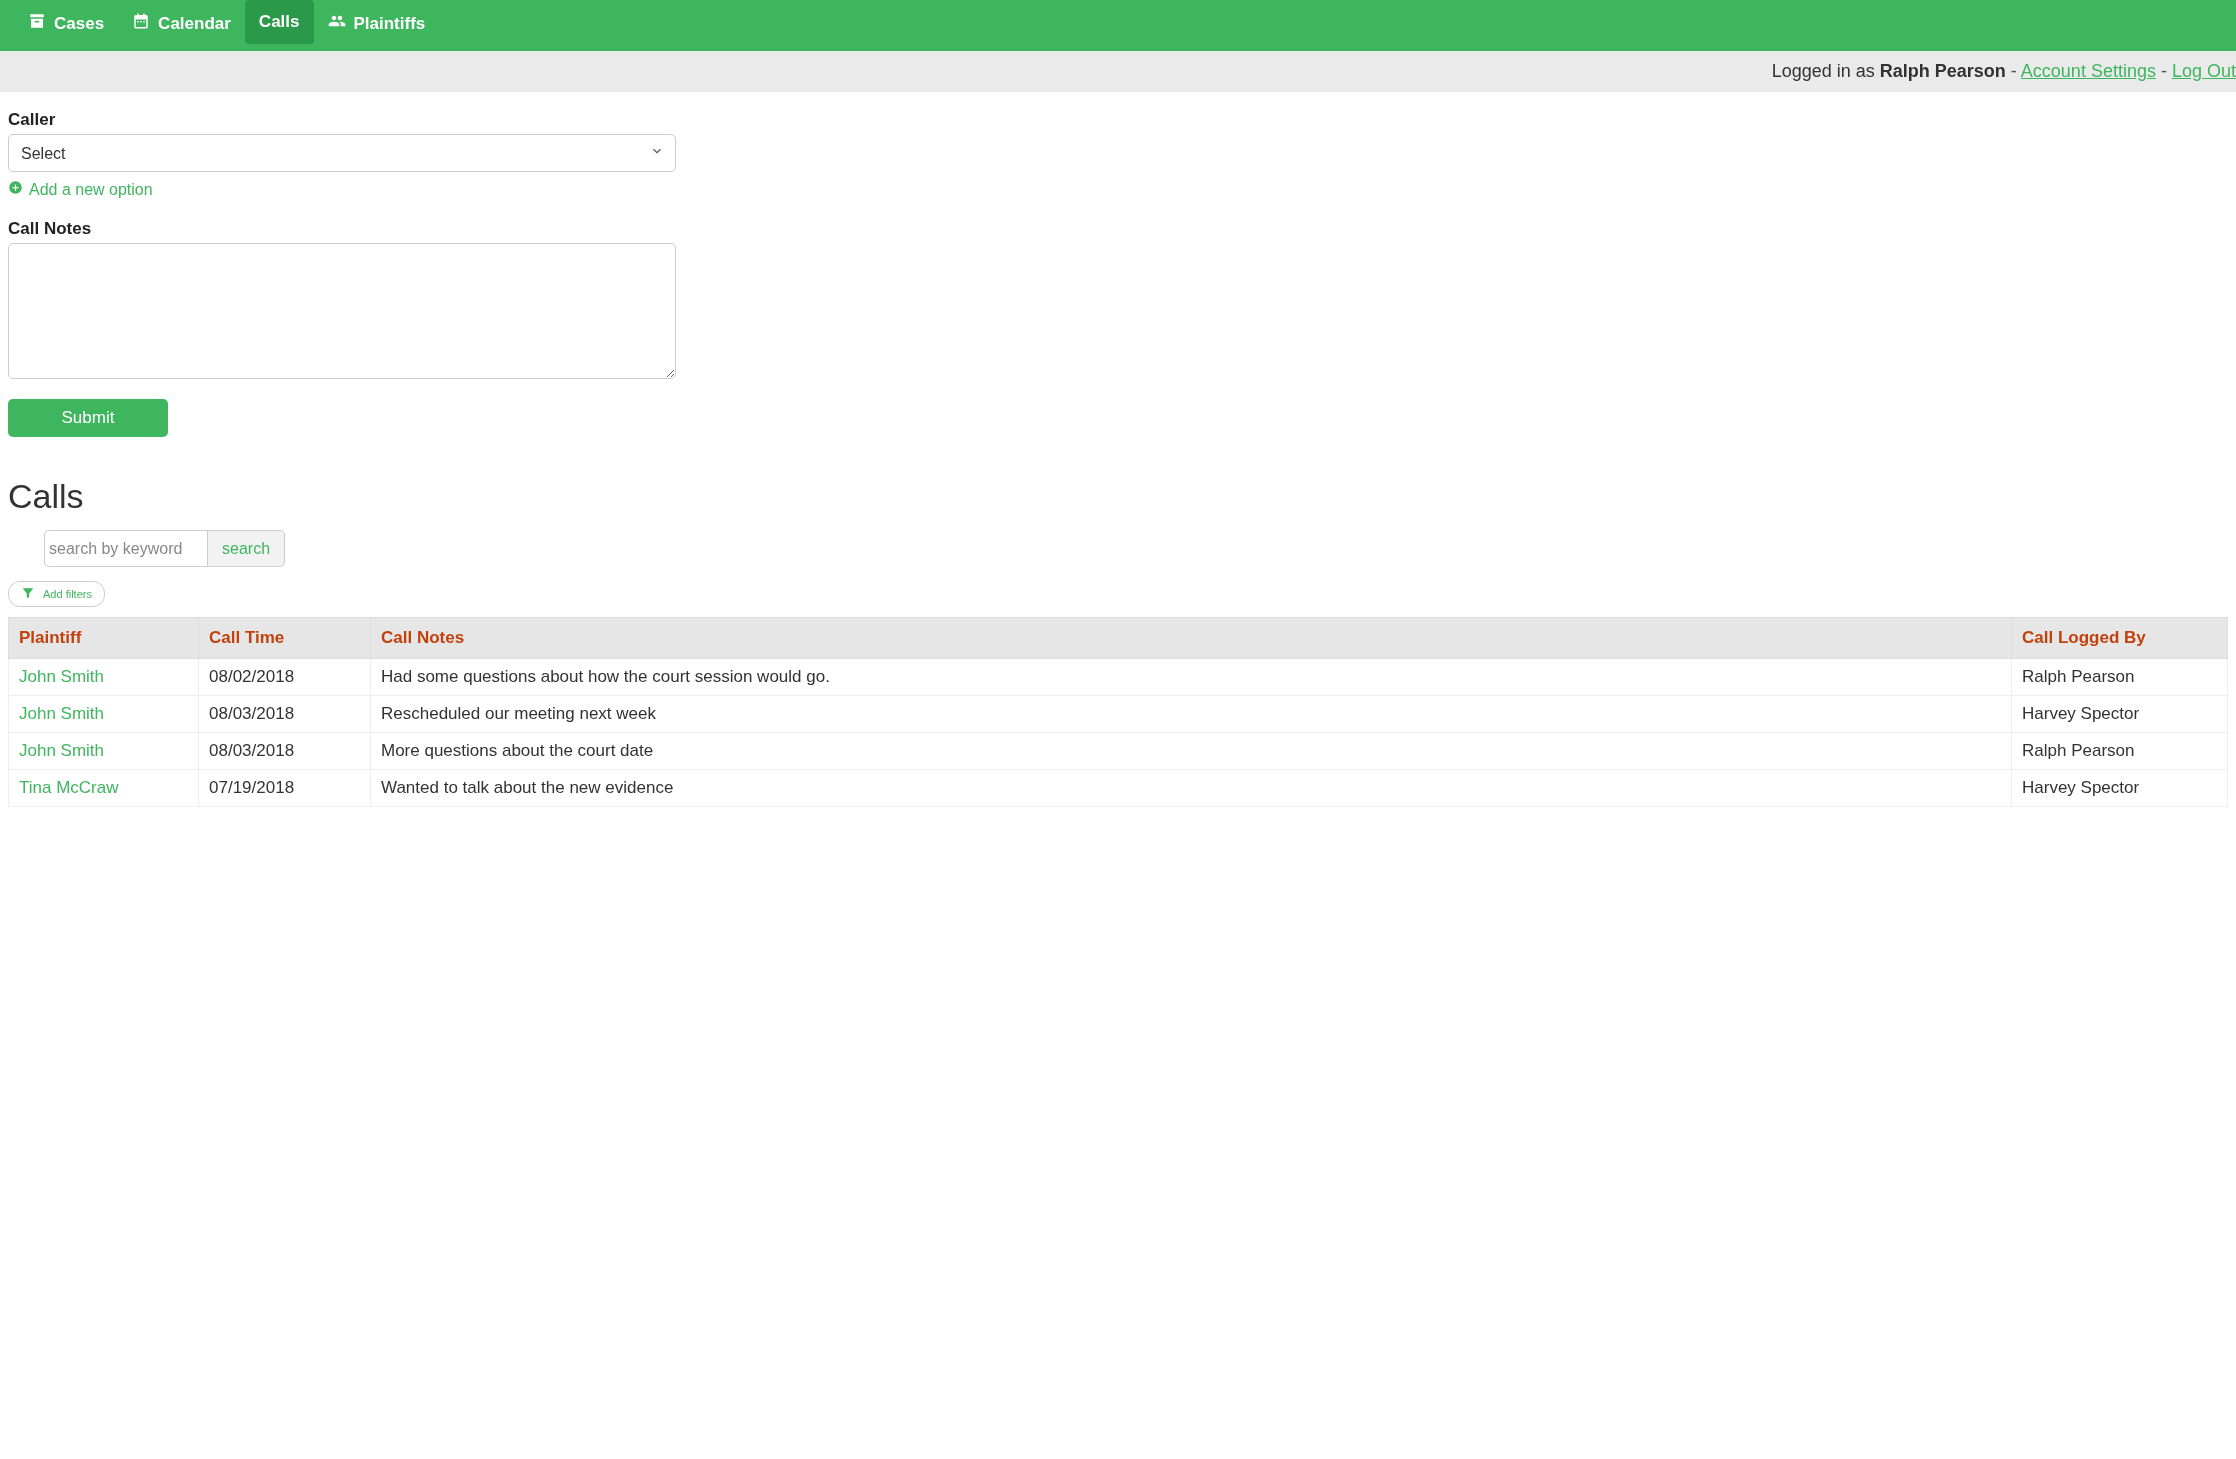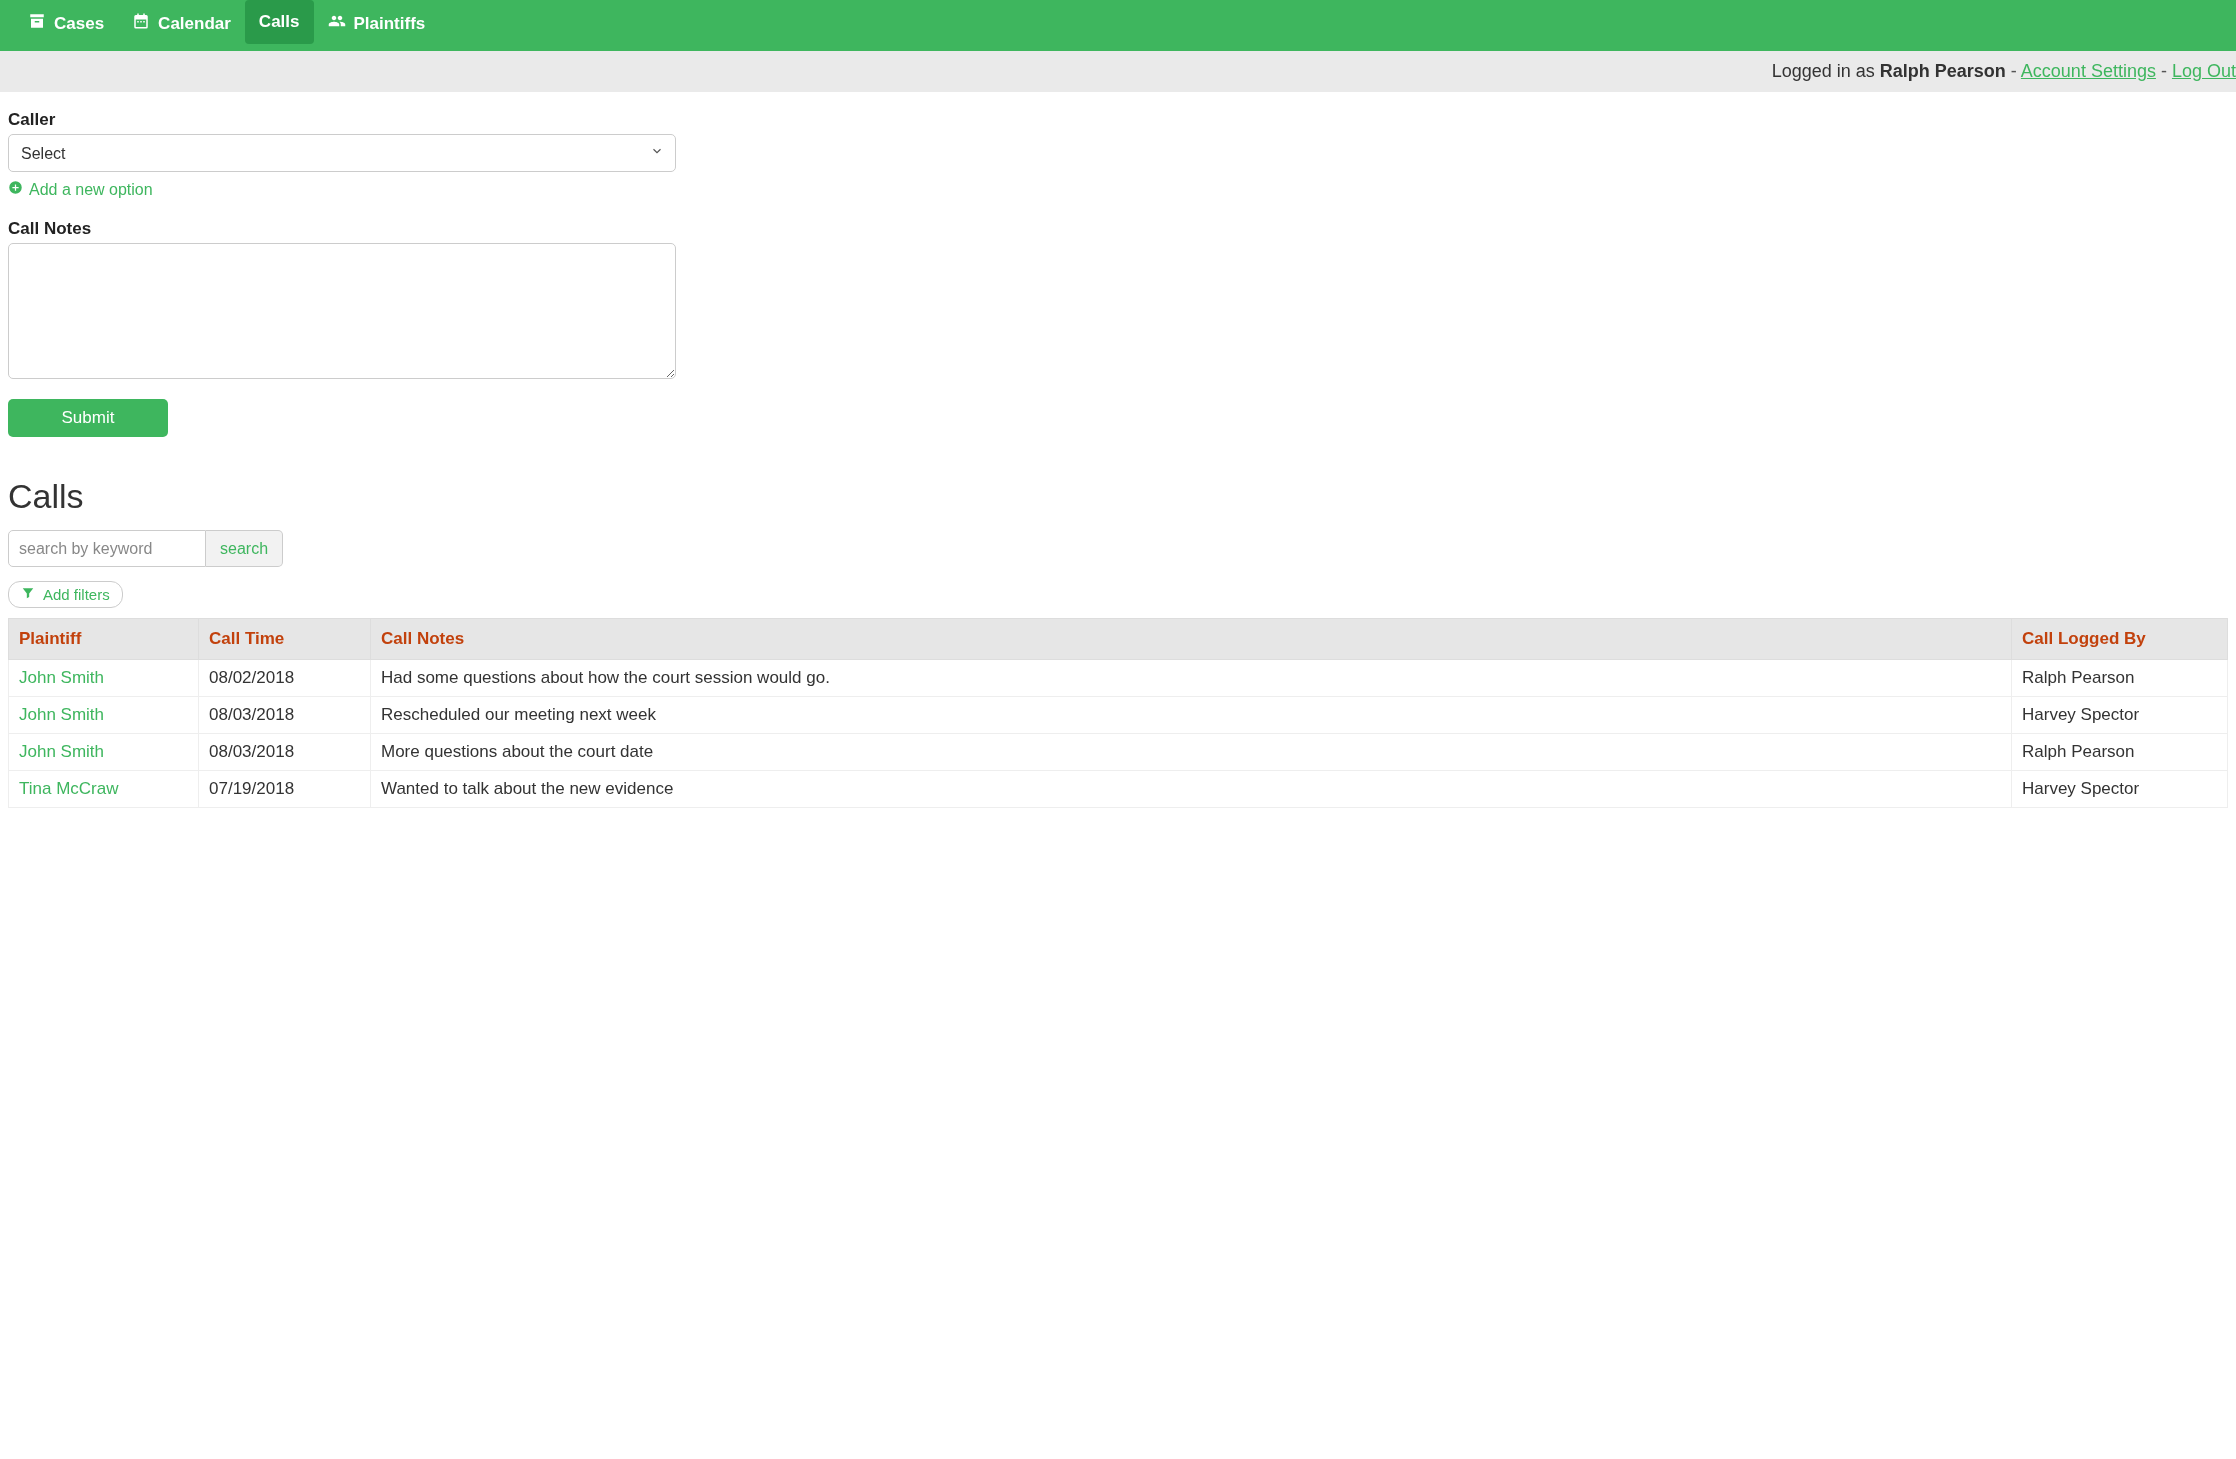--- a/index.html
+++ b/index.html
@@ -133,26 +133,27 @@
     margin-top: 40px;
     margin-bottom: 14px;
   }
 
   .search-row {
     display: flex;
     gap: 0;
     margin-bottom: 14px;
   }
   .search-input {
-    width: 198px;
+    width: 164px;
     height: 37px;
     border: 1px solid #ccc;
     border-radius: 5px 0 0 5px;
-    padding: 6px 10px;
-    font-size: 16px;
+    padding: 6px 4px;
+    font-size: 16px;
+    margin-left: 36px;
   }
   .search-input::placeholder { color: #888; }
   .search-btn {
     height: 37px;
     border: 1px solid #ccc;
     border-left: none;
     background: #f2f2f2;
     color: #3eb65e;
     padding: 8px 14px;
     font-size: 16px;
@@ -161,21 +162,21 @@
   }
 
   .filters-btn {
     display: inline-flex;
     align-items: center;
     gap: 8px;
     border: 1px solid #ccc;
     background: #fff;
     color: #3eb65e;
     padding: 4px 12px;
-    font-size: 15px;
+    font-size: 11px;
     border-radius: 12px;
     cursor: pointer;
     margin-bottom: 10px;
   }
   .filters-btn svg { width: 14px; height: 14px; fill: #3eb65e; }
 
   table.data {
     width: 100%;
     border-collapse: collapse;
     font-size: 17px;

